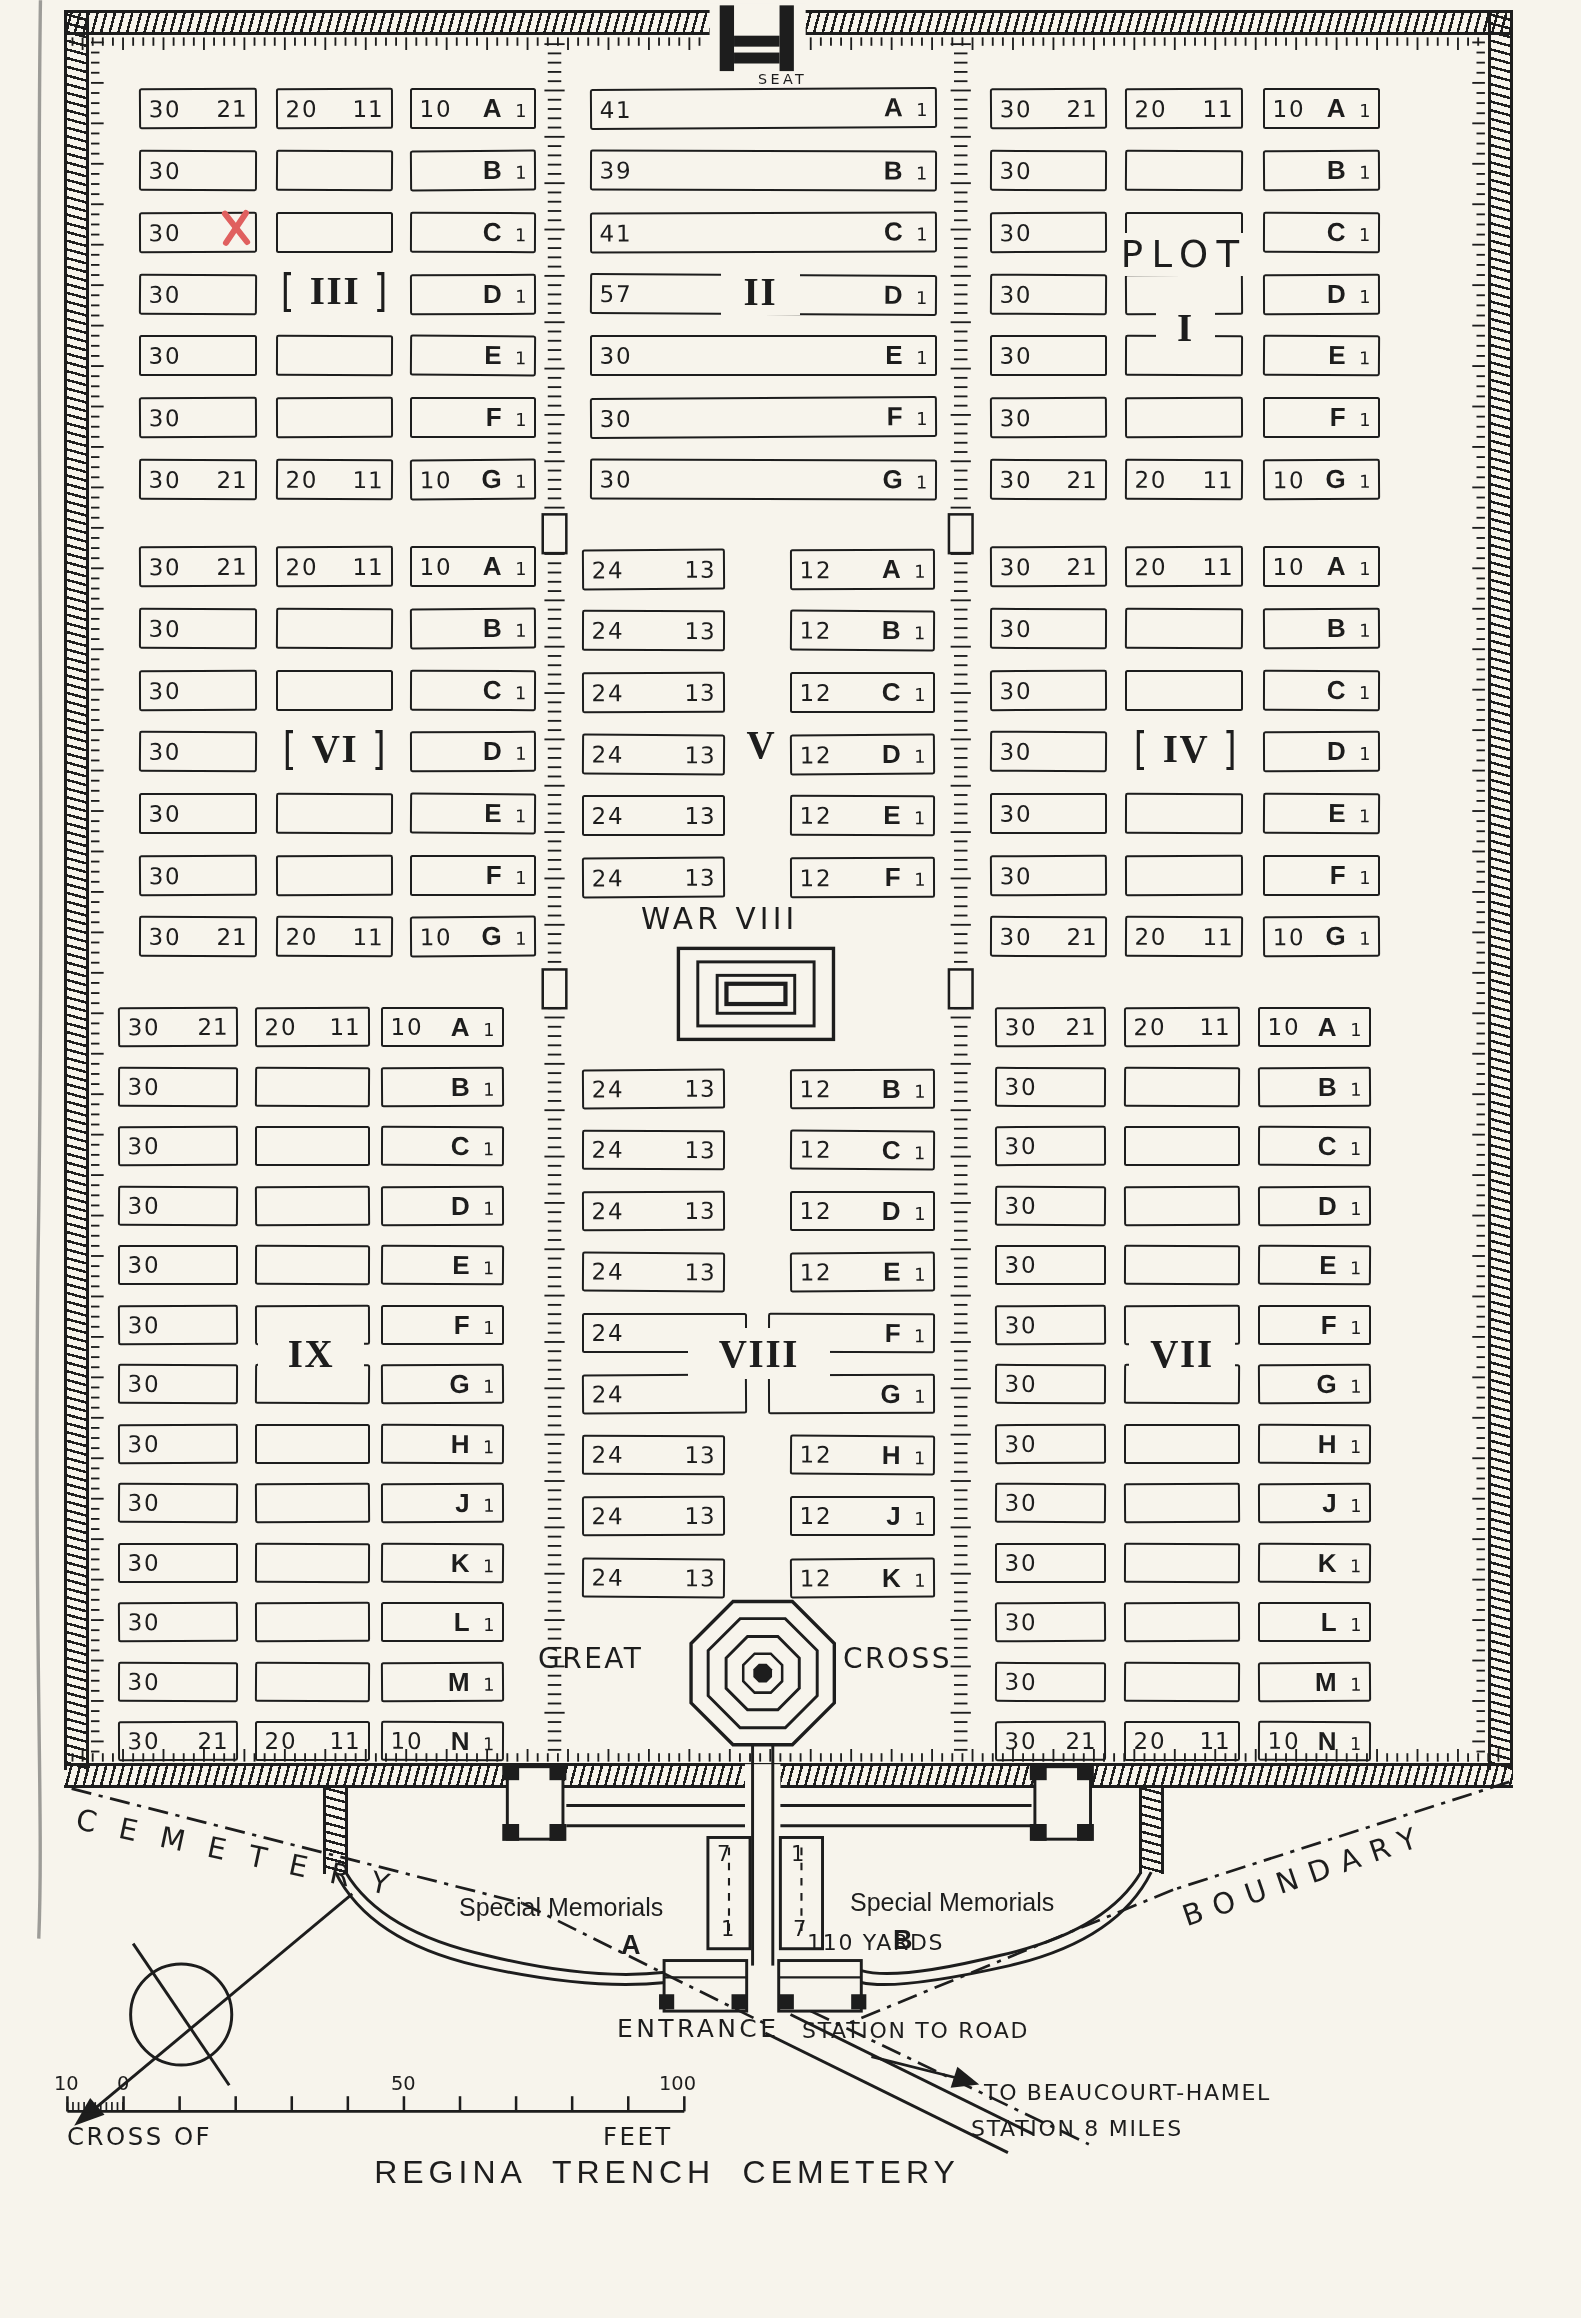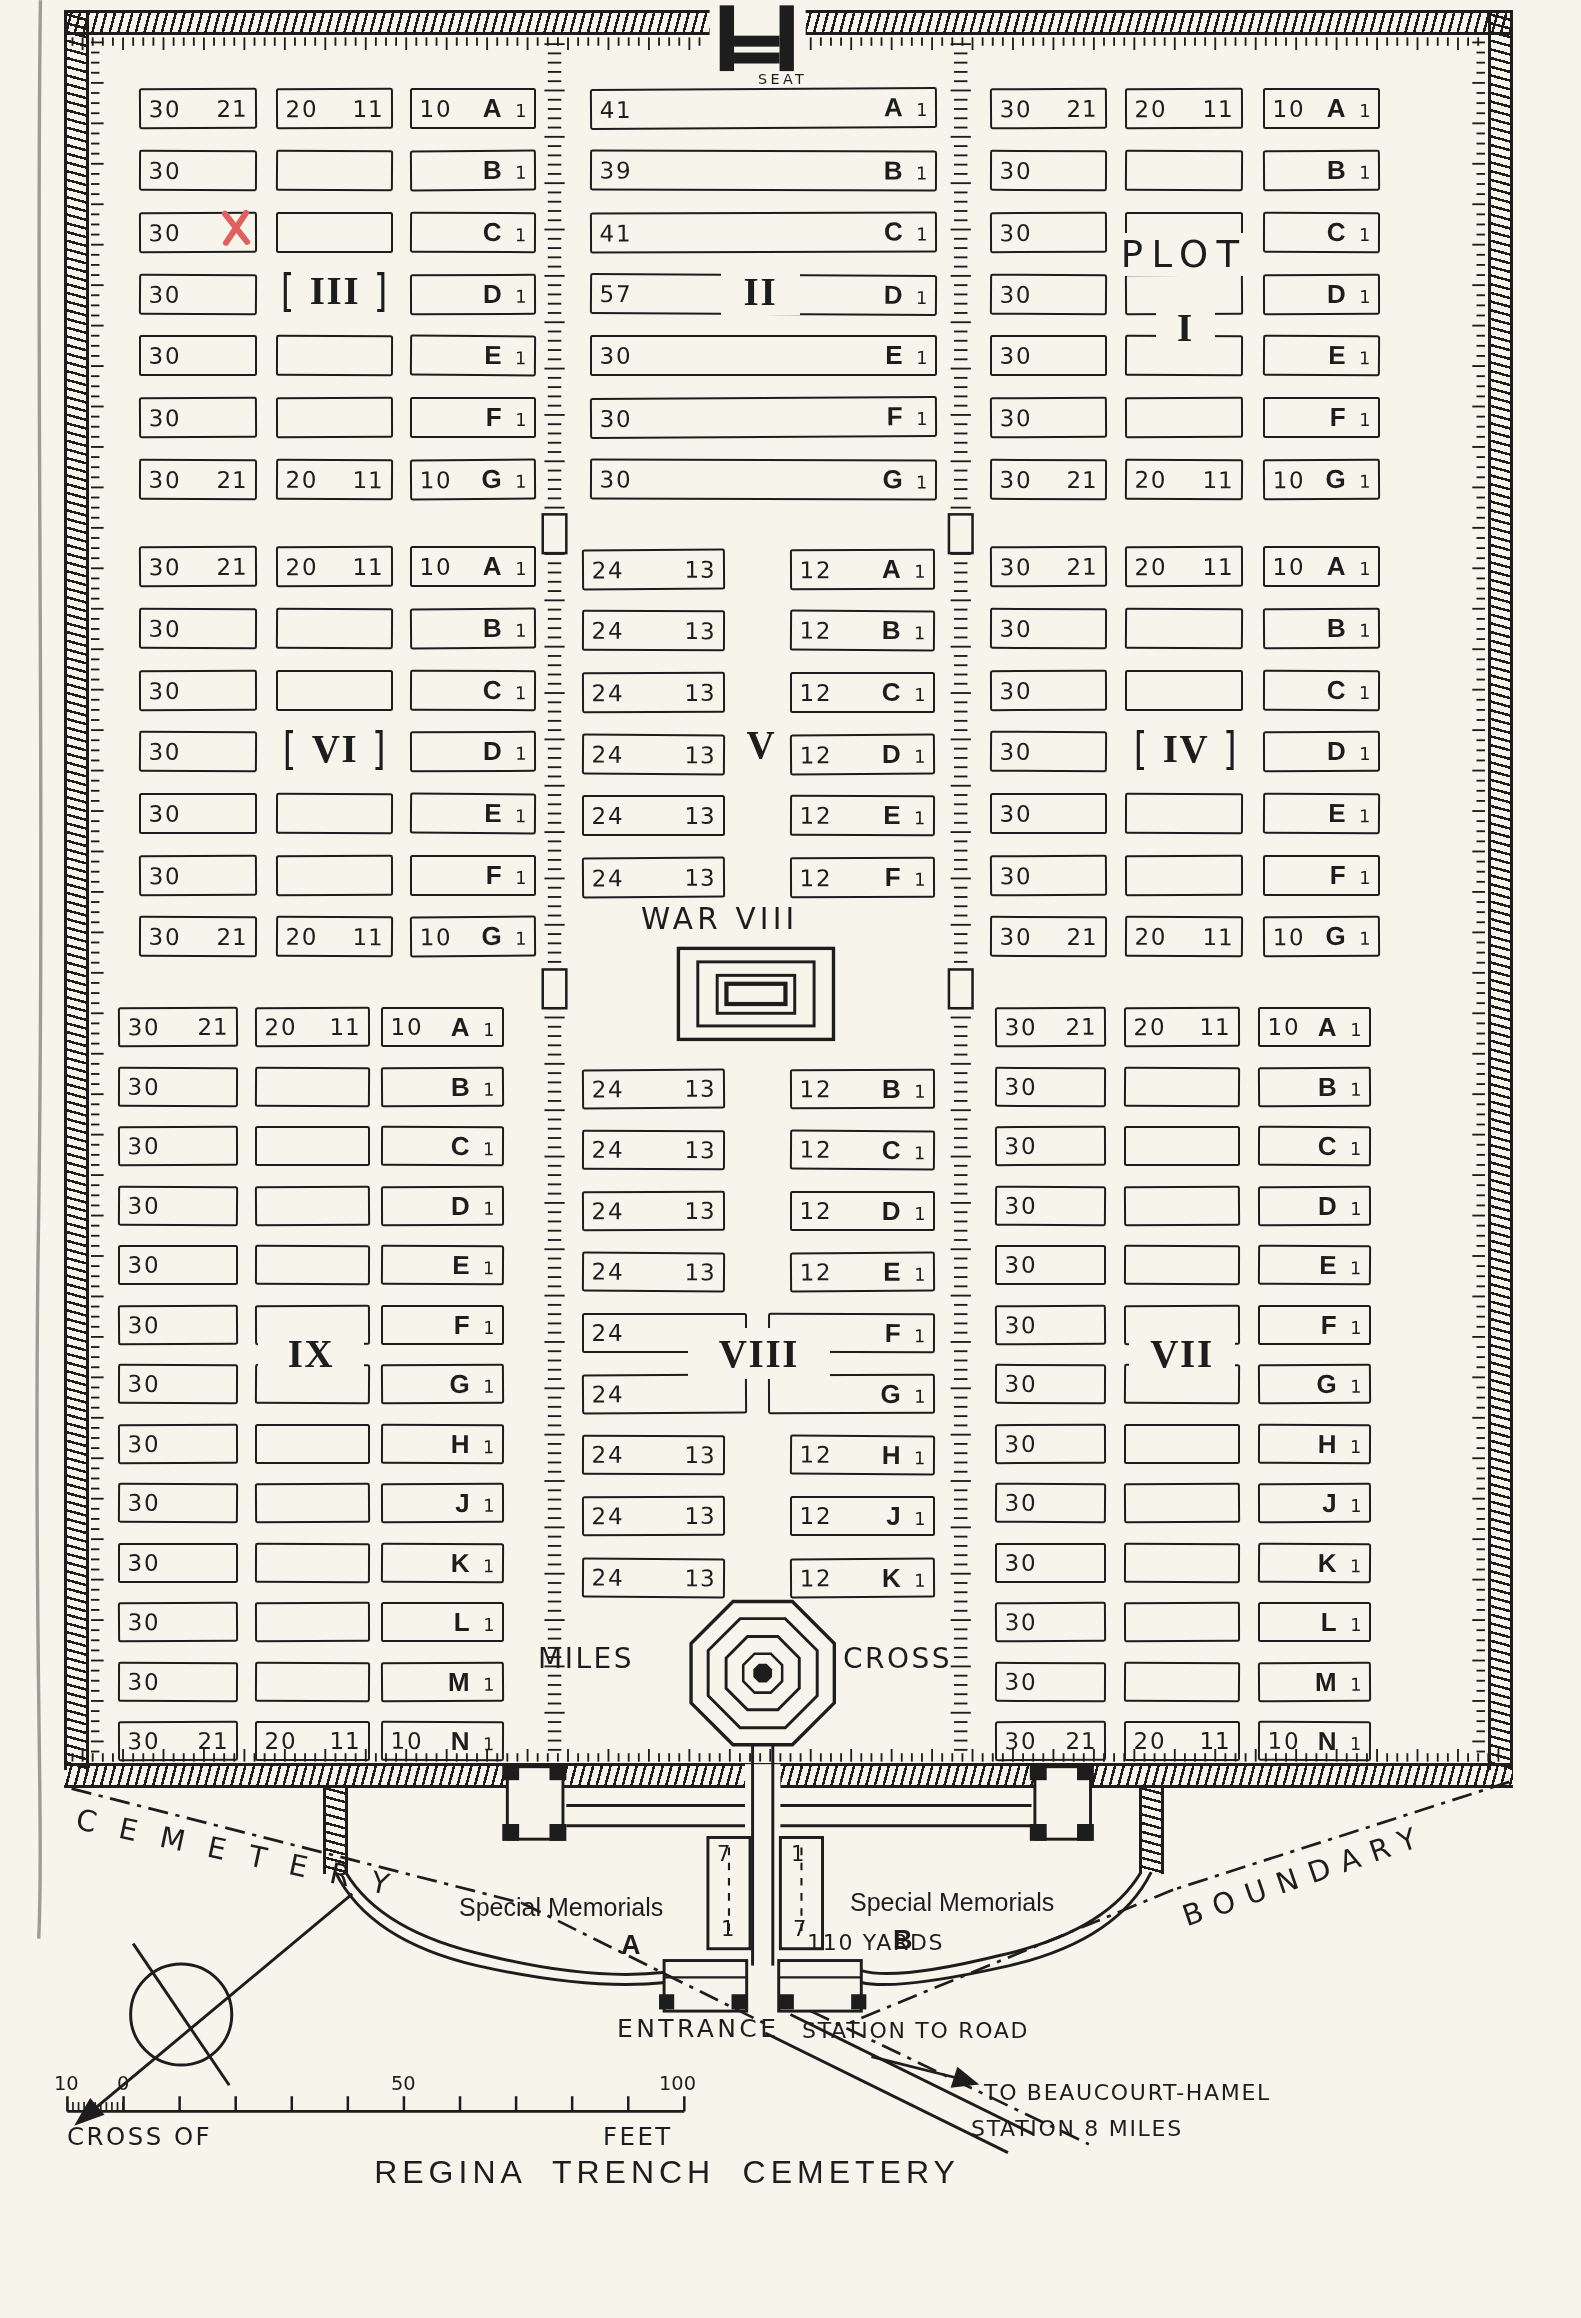--- a/index.html
+++ b/index.html
@@ -2031,21 +2031,21 @@
   </div>
 <div class="plot-label roman paper" style="left:688px;top:1328px;width:142px;height:51px;">
     <span>VIII</span>
   </div>
 <div class="plot-label roman paper" style="left:1129px;top:1328px;width:106px;height:51px;">
     <span>VII</span>
   </div>
 
 <div class="t" style="left:725px;top:71px;font-size:14.3px;letter-spacing:3.4px;margin-left:33px;">SEAT</div>
 <div class="t" style="left:641px;top:902px;font-size:29.5px;letter-spacing:4.2px;">WAR VIII</div>
-<div class="t" style="left:538px;top:1642px;font-size:28px;letter-spacing:2.5px;">MILES</div>
+<div class="t" style="left:538px;top:1642px;font-size:28px;letter-spacing:2.5px;">GREAT</div>
 <div class="t" style="left:843px;top:1642px;font-size:28px;letter-spacing:2.5px;">CROSS</div>
 
 <div class="t mixed" style="left:459px;top:1893px;font-size:25px;">Special Memorials</div>
 <div class="t mixed" style="left:621px;top:1930px;font-size:27px;font-weight:bold;">A</div>
 <div class="t mixed" style="left:850px;top:1888px;font-size:25px;">Special Memorials</div>
 <div class="t mixed" style="left:893px;top:1925px;font-size:27px;font-weight:bold;">B</div>
 
 <div class="t" style="left:717px;top:1842px;font-size:21px;">7</div>
 <div class="t" style="left:721px;top:1917px;font-size:21px;">1</div>
 <div class="t" style="left:791px;top:1842px;font-size:21px;">1</div>

